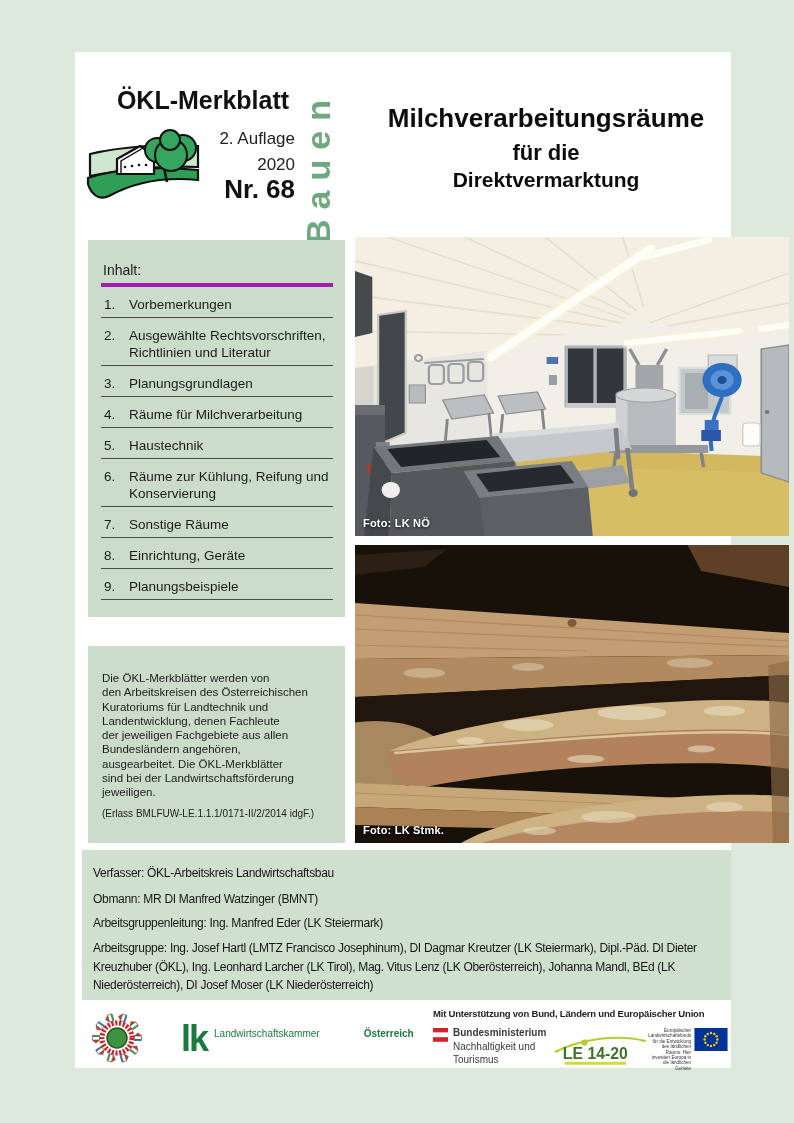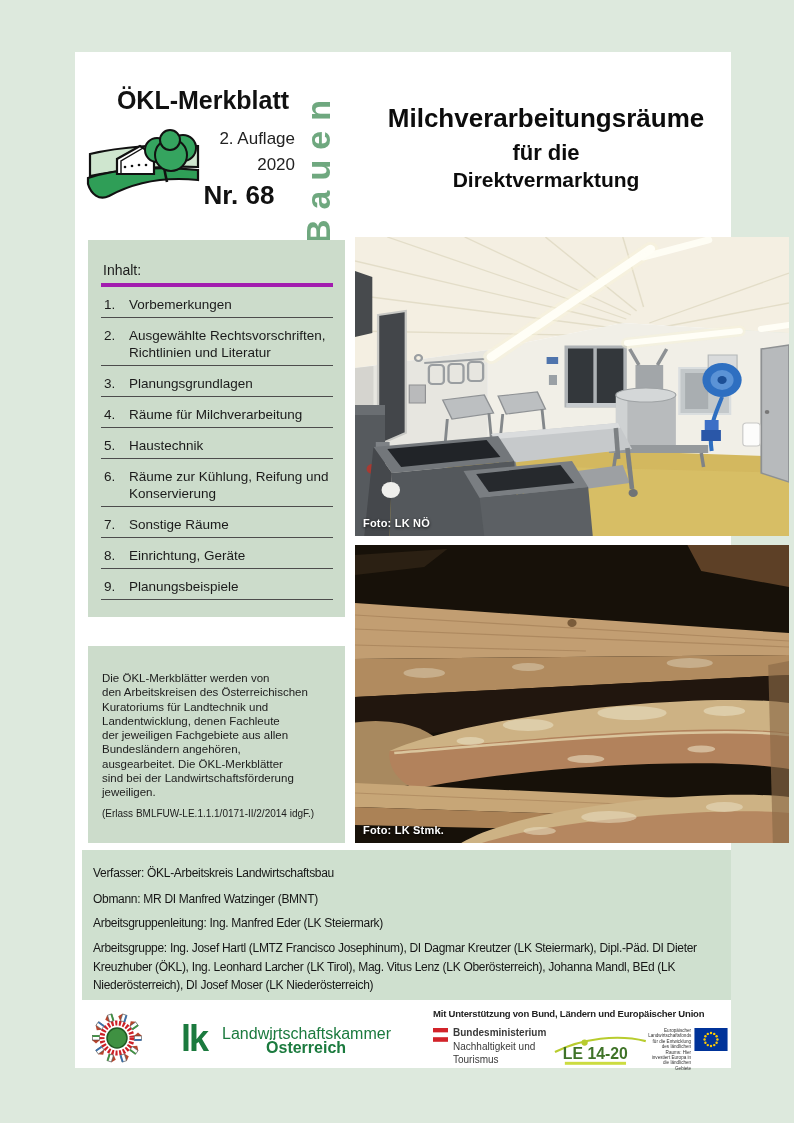--- a/index.html
+++ b/index.html
@@ -10,21 +10,21 @@
     font-family:"Liberation Sans", sans-serif; color:#1b1b1b;
   }
   .card { position:absolute; left:75px; top:52px; width:656px; height:1016px; background:#ffffff; }
 
   
   .masthead { position:absolute; left:18px; top:34px; width:220px; text-align:center;
     font-size:25px; font-weight:bold; color:#111; }
   .oekl-logo { position:absolute; left:10px; top:70px; width:118px; height:94px; }
   .edition { position:absolute; left:118px; top:74px; width:102px; text-align:right;
     font-size:17px; line-height:26px; color:#222; }
-  .issue-number { position:absolute; left:108px; top:128px; width:112px; text-align:center;
+  .issue-number { position:absolute; left:108px; top:122px; width:112px; text-align:right;
     font-size:26px; font-weight:bold; color:#111; }
   .series-vertical { position:absolute; left:224px; top:4px; width:58px; height:188px;
     writing-mode:vertical-rl; transform:rotate(180deg);
     font-size:34px; font-weight:bold; letter-spacing:10px; color:#6fa87f; text-align:left; }
   .title-block { position:absolute; left:288px; top:50px; width:366px; text-align:center; color:#0c0c0c; }
   .title-line1 { font-size:26px; font-weight:bold; line-height:32px; margin-bottom:5px; }
   .title-line2 { font-size:22px; font-weight:bold; line-height:27px; }
   .title-line3 { font-size:21px; font-weight:bold; line-height:28px; }
 
   
@@ -54,25 +54,25 @@
   .credits { position:absolute; left:7px; top:798px; width:649px; height:150px;
     background:#cfe0cf; padding:16px 0 0 11px; font-size:12px; letter-spacing:-0.3px; color:#161616; }
   .credits p { margin:0; }
   .credits .c1 { margin-bottom:12px; }
   .credits .c2 { margin-bottom:10px; }
   .credits .c3 { margin-bottom:9px; }
   .credits .c4 { line-height:18.5px; }
 
   
   .oekl-seal { position:absolute; left:14px; top:958px; width:56px; height:56px; }
-  .lk-logo { position:absolute; left:106px; top:970px; display:flex;gap:8px; }
+  .lk-logo { position:absolute; left:106px; top:970px; display:flex; }
   .lk-mark { font-size:36px; line-height:34px; font-weight:bold; color:#1b7a3e; margin-right:7px;
     letter-spacing:-2px; }
-  .lk-text { display:flex; flex-direction:column; padding-top:5px; color:#1b7a3e;
-    font-size:16px; line-height:13.5px; }
+  .lk-text { display:flex; flex-direction:row; padding-top:5px; color:#1b7a3e;
+    font-size:10px; line-height:13.5px; }
   .lk-text .bold { font-weight:bold;margin-left:44px; }
   .support { position:absolute; left:358px; top:956px; width:298px; }
   .support-line { font-size:9.5px; font-weight:bold; letter-spacing:-0.2px;
     white-space:nowrap; color:#222; }
   .support-row { display:flex; margin-top:7px; align-items:flex-start; }
   .bm { display:flex; width:122px; }
   .bm-flag { margin:2px 5px 0 0; flex:0 0 auto; }
   .bm-text { font-size:10px; line-height:13.5px; color:#3a3a3a; }
   .le { width:96px; margin-top:2px; }
   .eu { display:flex; width:84px; margin-top:2px; }

